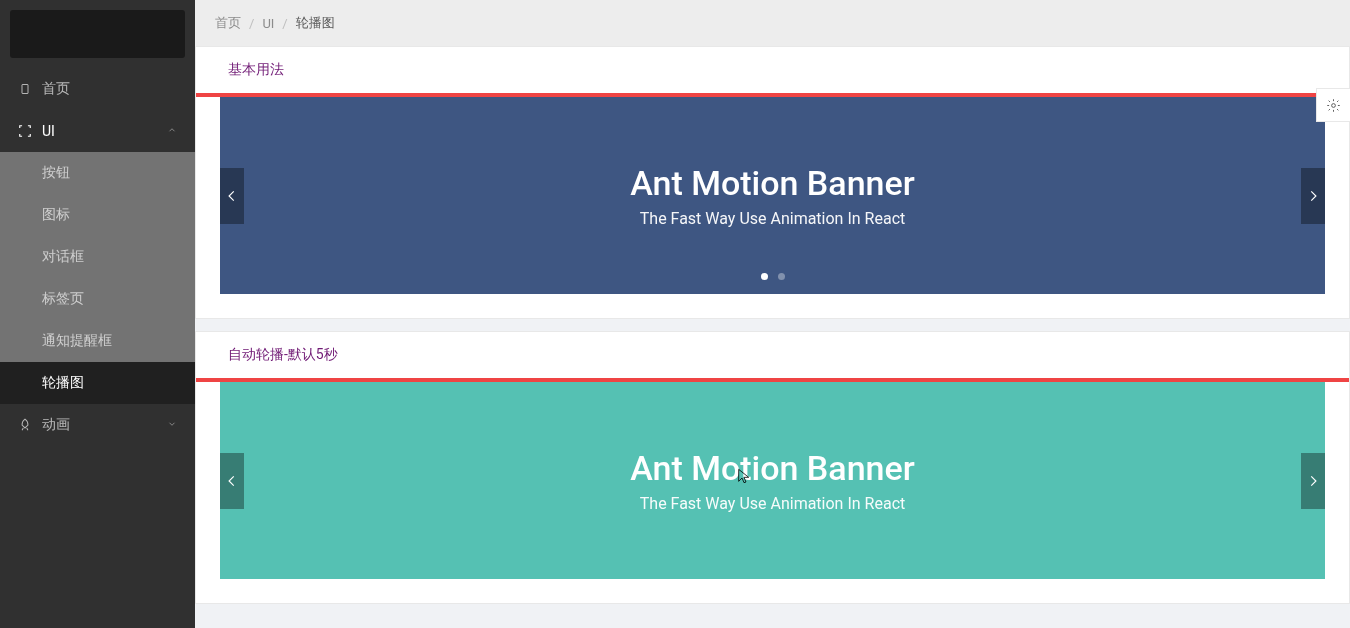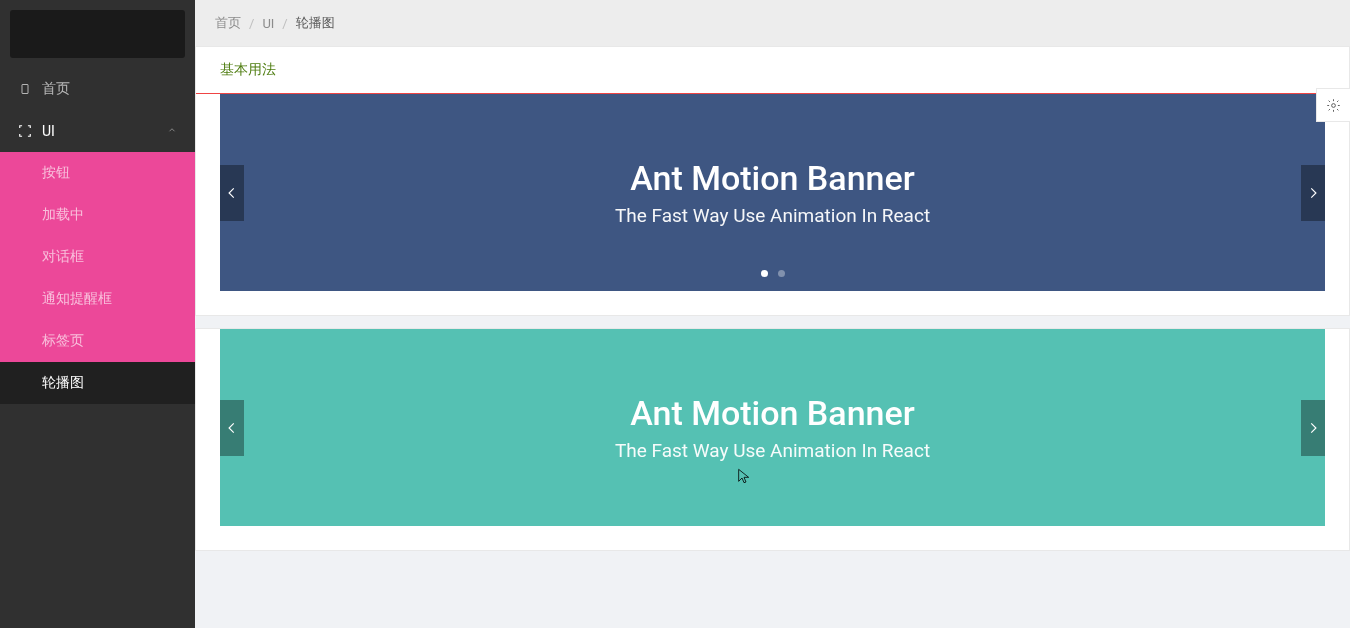--- a/index.html
+++ b/index.html
@@ -64,21 +64,21 @@
     }
     .menu-icon {
       width: 14px;
       height: 14px;
       margin-right: 10px;
       display: inline-flex;
       align-items: center;
       justify-content: center;
     }
     .sub-menu {
-      background: #ec4899;
+      background: #737373;
     }
     .sub-menu .menu-item {
       padding-left: 42px;
     }
     .arrow-icon {
       font-size: 10px;
       color: rgba(255,255,255,0.5);
     }
     .main {
       flex: 1;
@@ -182,24 +182,24 @@
       flex: 1;
       overflow-y: auto;
       padding: 0;
     }
     .card {
       background: #fff;
       margin: 0 0 12px 0;
       border: 1px solid #e8e8e8;
     }
     .card-title {
-      padding: 14px 24px;
+      padding: 14px 32px;
       font-size: 14px;
-      color: #4d7c0f;
-      border-bottom: 1px solid #ef4444;
+      color: #701a75;
+      border-bottom: 4px solid #ef4444;
     }
     .banner-wrap {
       padding: 0 24px 24px 24px;
     }
     .banner {
       height: 197px;
       position: relative;
       display: flex;
       flex-direction: column;
       align-items: center;
@@ -212,21 +212,21 @@
     .banner-2 {
       background: #55c1b3;
       height: 197px;
     }
     .banner-title {
       font-size: 34px;
       font-weight: 500;
       margin-bottom: 6px;
     }
     .banner-subtitle {
-      font-size: 19px;
+      font-size: 16px;
       opacity: 0.95;
     }
     .banner-arrow {
       position: absolute;
       top: 50%;
       transform: translateY(-50%);
       width: 24px;
       height: 56px;
       background: rgba(0,0,0,0.35);
       color: #fff;
@@ -310,36 +310,51 @@
             <path d="M6 15l6-6 6 6"></path>
           </svg>
       </span>
     </div>
 
     <div class="sub-menu">
       <div class="menu-item">
           <span>按钮</span>
         </div>
       <div class="menu-item">
-          <span>加载中</span>
+          <span>图标</span>
         </div>
       <div class="menu-item">
           <span>对话框</span>
         </div>
       <div class="menu-item">
+          <span>标签页</span>
+        </div>
+      <div class="menu-item">
           <span>通知提醒框</span>
-        </div>
-      <div class="menu-item">
-          <span>标签页</span>
         </div>
       <div class="menu-item selected">
           <span>轮播图</span>
         </div>
     </div>
 
+    <div class="menu-item has-children">
+      <div class="menu-item-inner">
+        <span class="menu-icon">
+          <svg viewBox="0 0 24 24" width="14" height="14" fill="none" stroke="currentColor" stroke-width="1.8">
+              <path d="M12 2c3 2 5 6 5 10l-5 5-5-5c0-4 2-8 5-10zM9 17l-2 4M15 17l2 4"></path>
+            </svg>
+        </span>
+        <span>动画</span>
+      </div>
+      <span class="arrow-icon">
+        <svg viewBox="0 0 24 24" width="10" height="10" fill="none" stroke="currentColor" stroke-width="2">
+            <path d="M6 9l6 6 6-6"></path>
+          </svg>
+      </span>
+    </div>
 
   </div>
 
   <div class="main">
 
     <div class="breadcrumb-bar">
       <span class="breadcrumb-item">首页</span>
       <span class="breadcrumb-sep">/</span>
       <span class="breadcrumb-item">UI</span>
       <span class="breadcrumb-sep">/</span>
@@ -366,20 +381,21 @@
             </div>
             <div class="banner-dots">
               <span class="dot active"></span>
               <span class="dot"></span>
             </div>
           </div>
         </div>
       </div>
 
       <div class="card">
+        <div class="card-title">自动轮播-默认5秒</div>
         <div class="banner-wrap">
           <div class="banner banner-2">
             <div class="banner-arrow left">
               <svg viewBox="0 0 24 24" width="14" height="22" fill="none" stroke="currentColor" stroke-width="2">
                   <path d="M15 4l-8 8 8 8"></path>
                 </svg>
             </div>
             <div class="banner-title">Ant Motion Banner</div>
             <div class="banner-subtitle">The Fast Way Use Animation In React</div>
             <div class="banner-arrow right">

